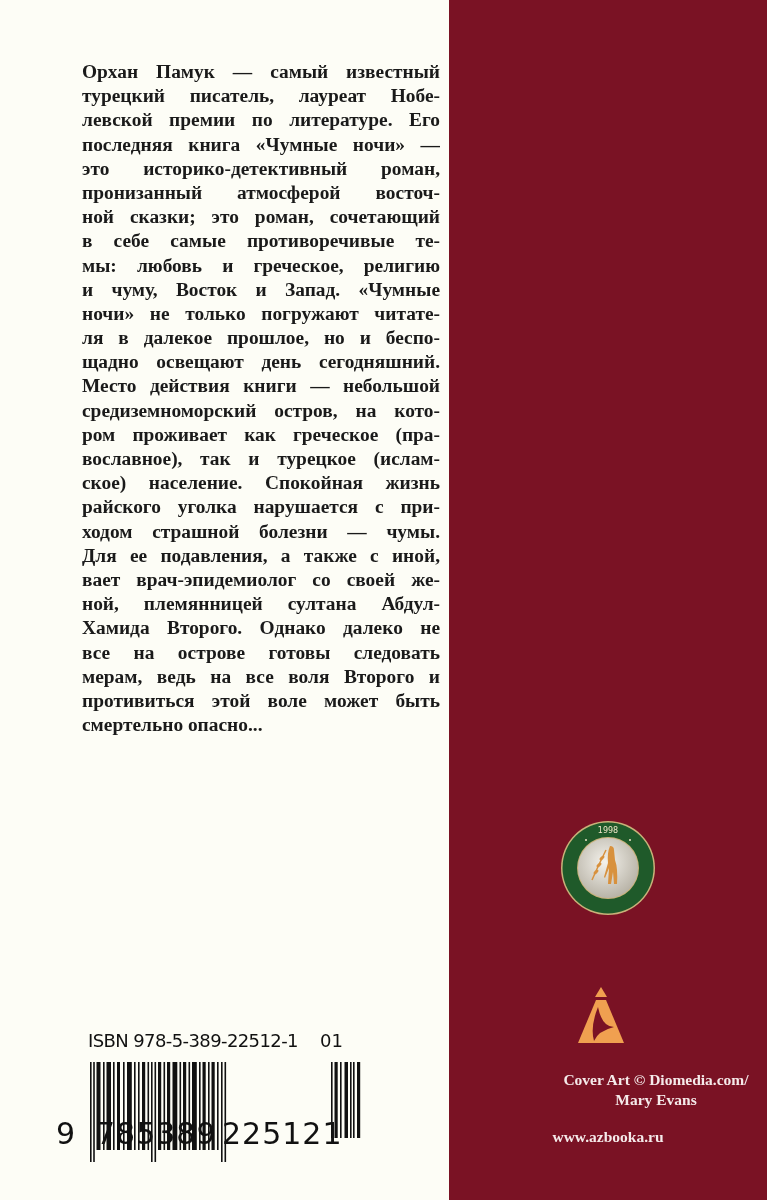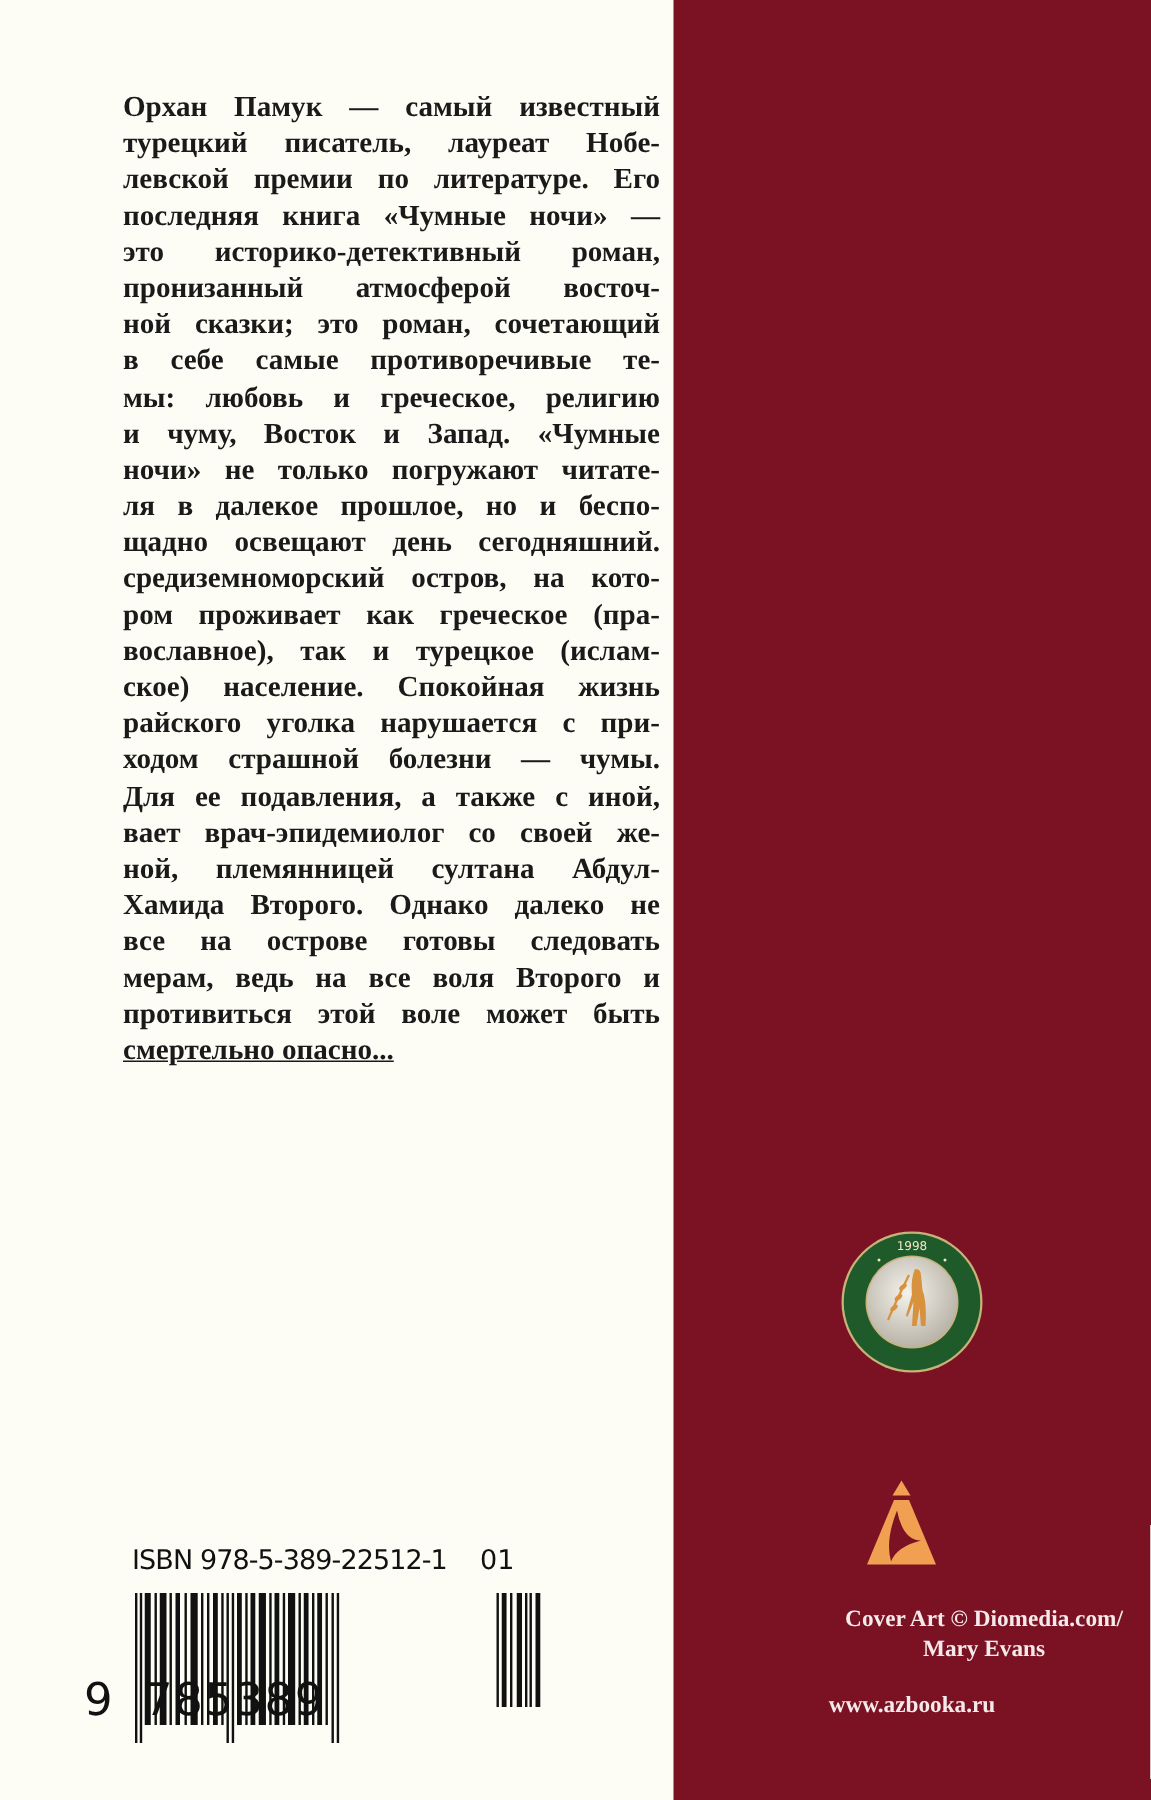--- a/index.html
+++ b/index.html
@@ -3,21 +3,21 @@
 <meta charset="utf-8">
 <style>
   html, body { margin:0; padding:0; }
   body { width:767px; height:1200px; position:relative; overflow:hidden; background:#fdfdf6; }
   .left-panel { position:absolute; left:0; top:0; width:449px; height:1200px; background:#fdfdf6; }
   .right-panel { position:absolute; left:449px; top:0; width:318px; height:1200px; background:#7a1224; }
   .blurb { position:absolute; left:82px; top:60px; width:358px;
     font-family:"Liberation Serif", "DejaVu Serif", serif; font-weight:bold;
     font-size:19.4px; line-height:24.2px; color:#1a1a1a; margin:0; }
   .blurb .line { display:block; white-space:nowrap; text-align:justify; text-align-last:justify; height:24.2px; }
-  .blurb .line.last { text-align-last:left;text-decoration:underline; }
+  .blurb .line.last { text-align-last:left; }
 
   .barcode-wrap { position:absolute; left:62px; top:1030px; width:380px; height:130px; }
   .isbn-text { position:absolute; left:26px; top:0; font-family:"DejaVu Sans", sans-serif; font-size:18px; letter-spacing:-0.6px; color:#111;text-align:center; }
   .addon-text { position:absolute; left:258px; top:0; font-family:"DejaVu Sans", sans-serif; font-size:18px; color:#111; }
   .bars { position:absolute; left:28px; top:32px; }
   .addon-bars { position:absolute; left:167px; top:32px; }
   .digits { position:absolute; top:86px; font-family:"DejaVu Sans", sans-serif; font-size:30px; color:#111; letter-spacing:1px; }
 
   .medal { position:absolute; left:558px; top:818px; width:100px; height:100px; }
   .logo { position:absolute; left:576px; top:985px; width:50px; height:60px; }
@@ -39,20 +39,21 @@
     <span class="line">последняя книга «Чумные ночи» —</span>
     <span class="line">это историко-детективный роман,</span>
     <span class="line">пронизанный атмосферой восточ-</span>
     <span class="line">ной сказки; это роман, сочетающий</span>
     <span class="line">в себе самые противоречивые те-</span>
     <span class="line">мы: любовь и греческое, религию</span>
     <span class="line">и чуму, Восток и Запад. «Чумные</span>
     <span class="line">ночи» не только погружают читате-</span>
     <span class="line">ля в далекое прошлое, но и беспо-</span>
     <span class="line">щадно освещают день сегодняшний.</span>
+    <span class="line">Место действия книги — небольшой</span>
     <span class="line">средиземноморский остров, на кото-</span>
     <span class="line">ром проживает как греческое (пра-</span>
     <span class="line">вославное), так и турецкое (ислам-</span>
     <span class="line">ское) население. Спокойная жизнь</span>
     <span class="line">райского уголка нарушается с при-</span>
     <span class="line">ходом страшной болезни — чумы.</span>
     <span class="line">Для ее подавления, а также с иной,</span>
     <span class="line">вает врач-эпидемиолог со своей же-</span>
     <span class="line">ной, племянницей султана Абдул-</span>
     <span class="line">Хамида Второго. Однако далеко не</span>
@@ -105,20 +106,21 @@
         <rect x="3.5" y="0" width="3.2" height="76"></rect>
       <rect x="9" y="0" width="1.6" height="76"></rect>
         <rect x="13.5" y="0" width="3.5" height="76"></rect>
       <rect x="19" y="0" width="1.6" height="76"></rect>
         <rect x="22" y="0" width="1.6" height="76"></rect>
       <rect x="26" y="0" width="3.2" height="76"></rect>
     </g>
   </svg>
   <div class="digits" style="left:-6px;">9</div>
   <div class="digits" style="left:34px;">785389</div>
+  <div class="digits" style="left:160px;">225121</div>
 </div>
 
 <svg class="medal" viewBox="0 0 100 100">
   <defs>
     <radialGradient id="silver" cx="45%" cy="40%" r="60%">
       <stop offset="0%" stop-color="#f4f2ec"></stop>
       <stop offset="100%" stop-color="#b9b4a8"></stop>
     </radialGradient>
   </defs>
   <circle cx="50" cy="50" r="47" fill="#c9b27a"></circle>

